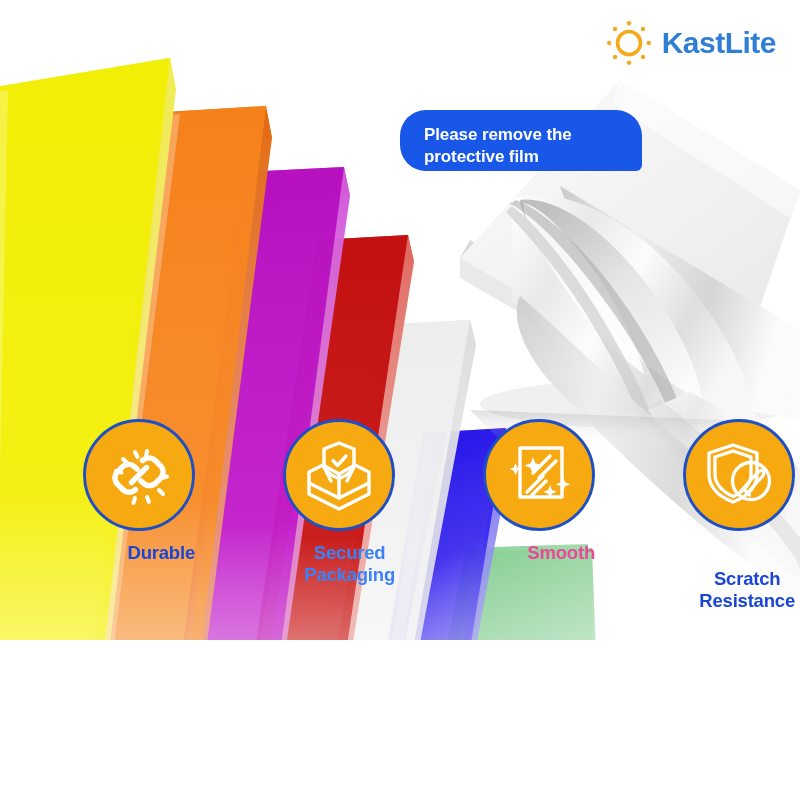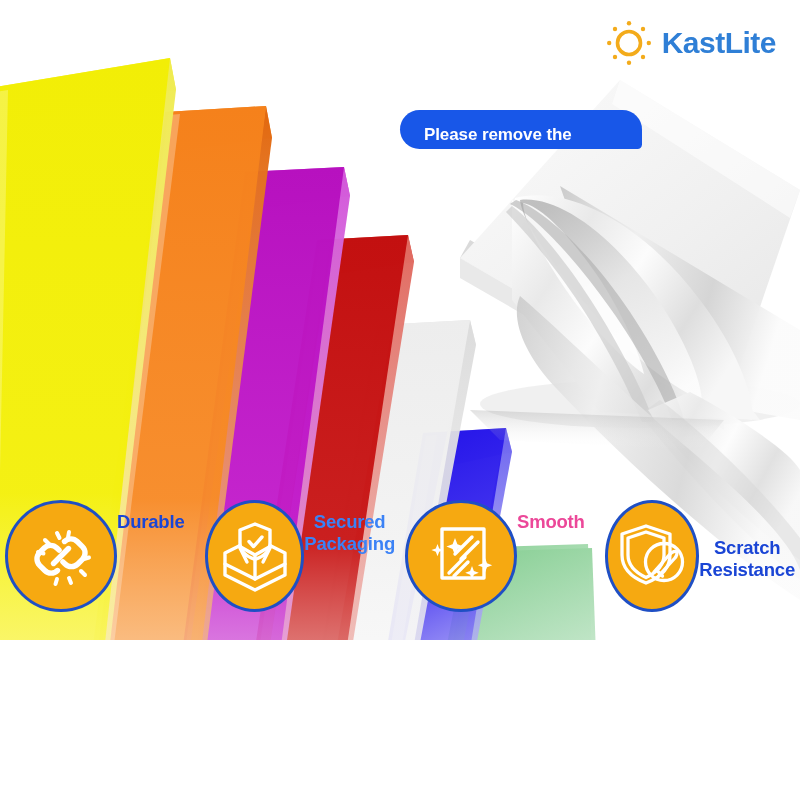--- a/index.html
+++ b/index.html
@@ -33,21 +33,21 @@
   
   .logo{position:absolute;right:24px;top:18px;display:flex;align-items:center;gap:8px;z-index:50;}
   .logo-text{font-size:30px;font-weight:bold;letter-spacing:-0.5px;}
 
   
   .features{
     position:absolute;left:0;bottom:28px;width:800px;
     display:flex;justify-content:space-around;align-items:flex-start;
     z-index:45;
   }
-  .feature{width:190px;display:flex;align-items:flex-start;}
+  .feature{width:190px;display:flex;flex-direction:column;align-items:flex-end;}
   .badge{
     width:112px;height:112px;border-radius:50%;
     display:flex;align-items:center;justify-content:center;
     box-sizing:border-box;
   }
   .flabel{
     margin-top:11px;text-align:center;
     font-weight:bold;font-size:18.5px;line-height:1.18;
     letter-spacing:-0.2px;
     white-space:pre-line;
@@ -248,20 +248,21 @@
       <circle cx="11" cy="11" r="2.2" fill="#f3ab1b"></circle>
       <circle cx="39" cy="11" r="2.2" fill="#f3ab1b"></circle>
       <circle cx="11" cy="39" r="2.2" fill="#f3ab1b"></circle>
       <circle cx="39" cy="39" r="2.2" fill="#f3ab1b"></circle>
     </svg>
     <span class="logo-text" style="color: rgb(47, 127, 214);">KastLite</span>
   </div>
 
   <div class="callout" style="background: rgb(24, 87, 232); color: rgb(255, 255, 255);">
     <div>Please remove the</div>
+    <div>protective film</div>
   </div>
 
   <div class="features">
 
     <div class="feature">
       <div class="badge" style="background: rgb(246, 169, 17); border: 3px solid rgb(31, 79, 196);">
         <svg width="74" height="74" viewBox="0 0 74 74">
           <g fill="none" stroke="#ffffff" stroke-width="5.4" stroke-linecap="round" stroke-linejoin="round">
             <path d="M40.5 22.5 a9 9 0 0 1 12.7 0 l5.2 5.2 a9 9 0 0 1 0 12.7 l-4.6 4.6 a9 9 0 0 1 -12.7 0 l-2.2 -2.2"></path>
             <path d="M33.5 51.5 a9 9 0 0 1 -12.7 0 l-5.2 -5.2 a9 9 0 0 1 0 -12.7 l4.6 -4.6 a9 9 0 0 1 12.7 0 l2.2 2.2"></path>

